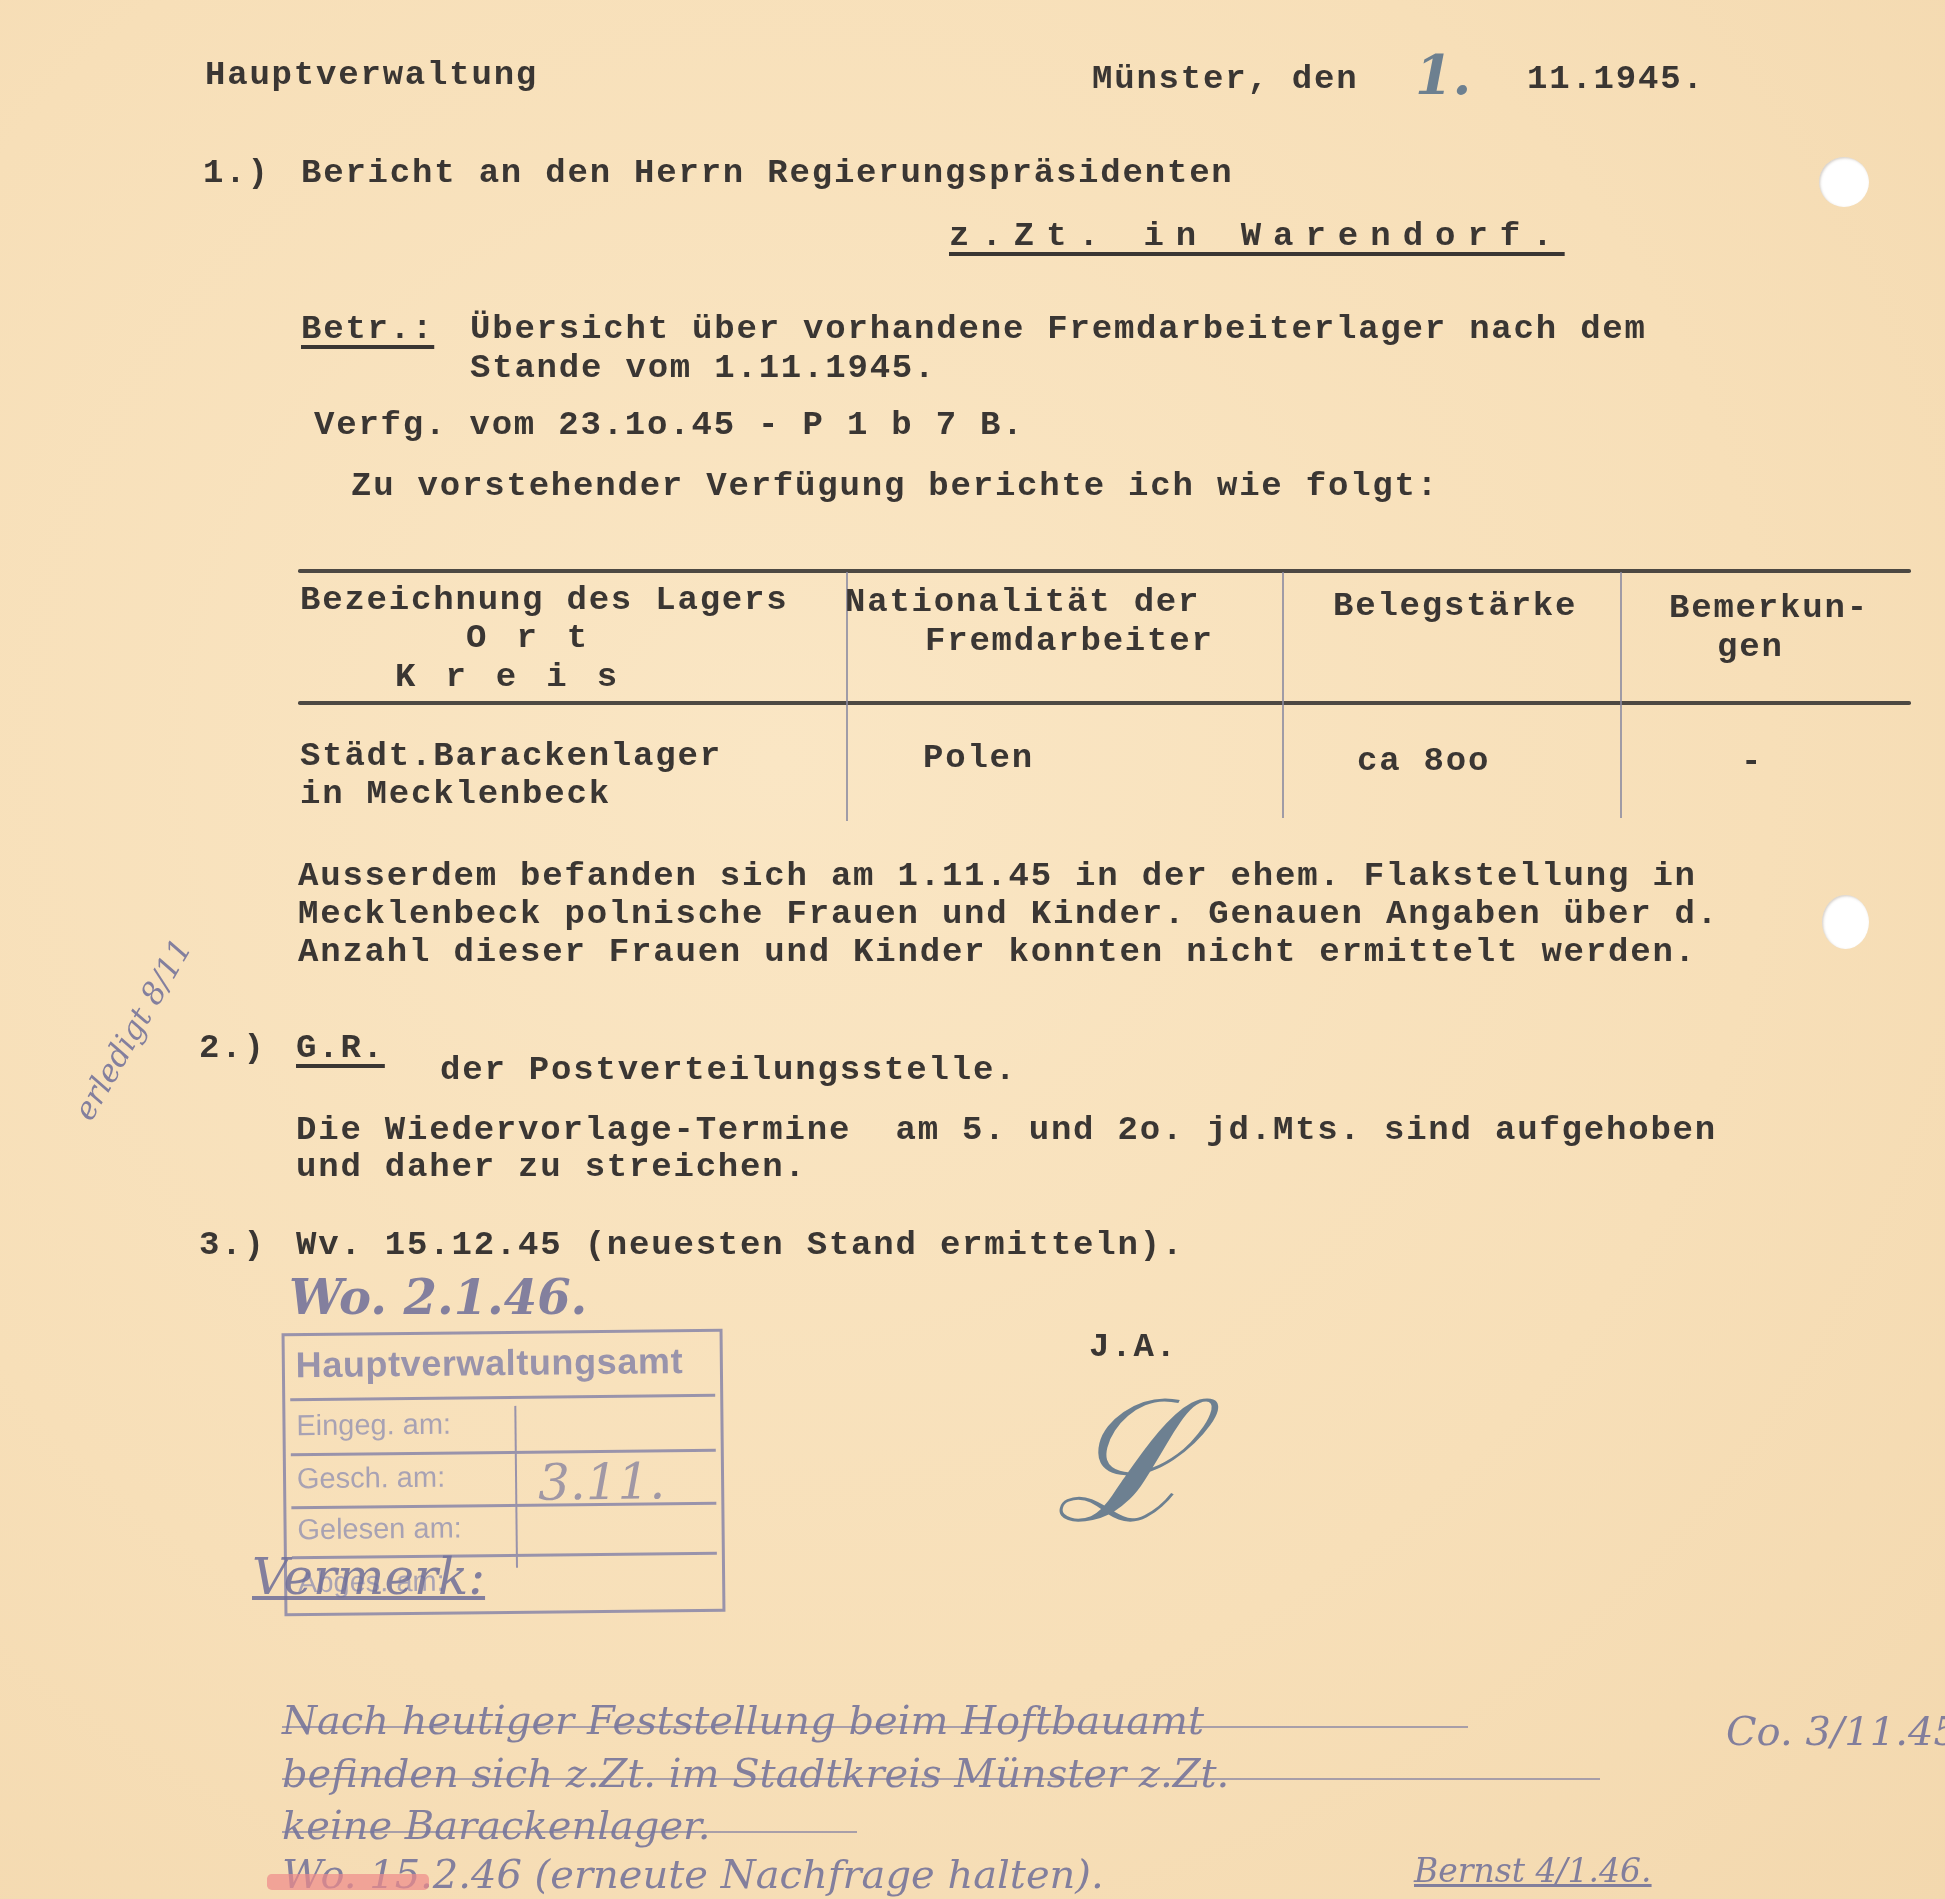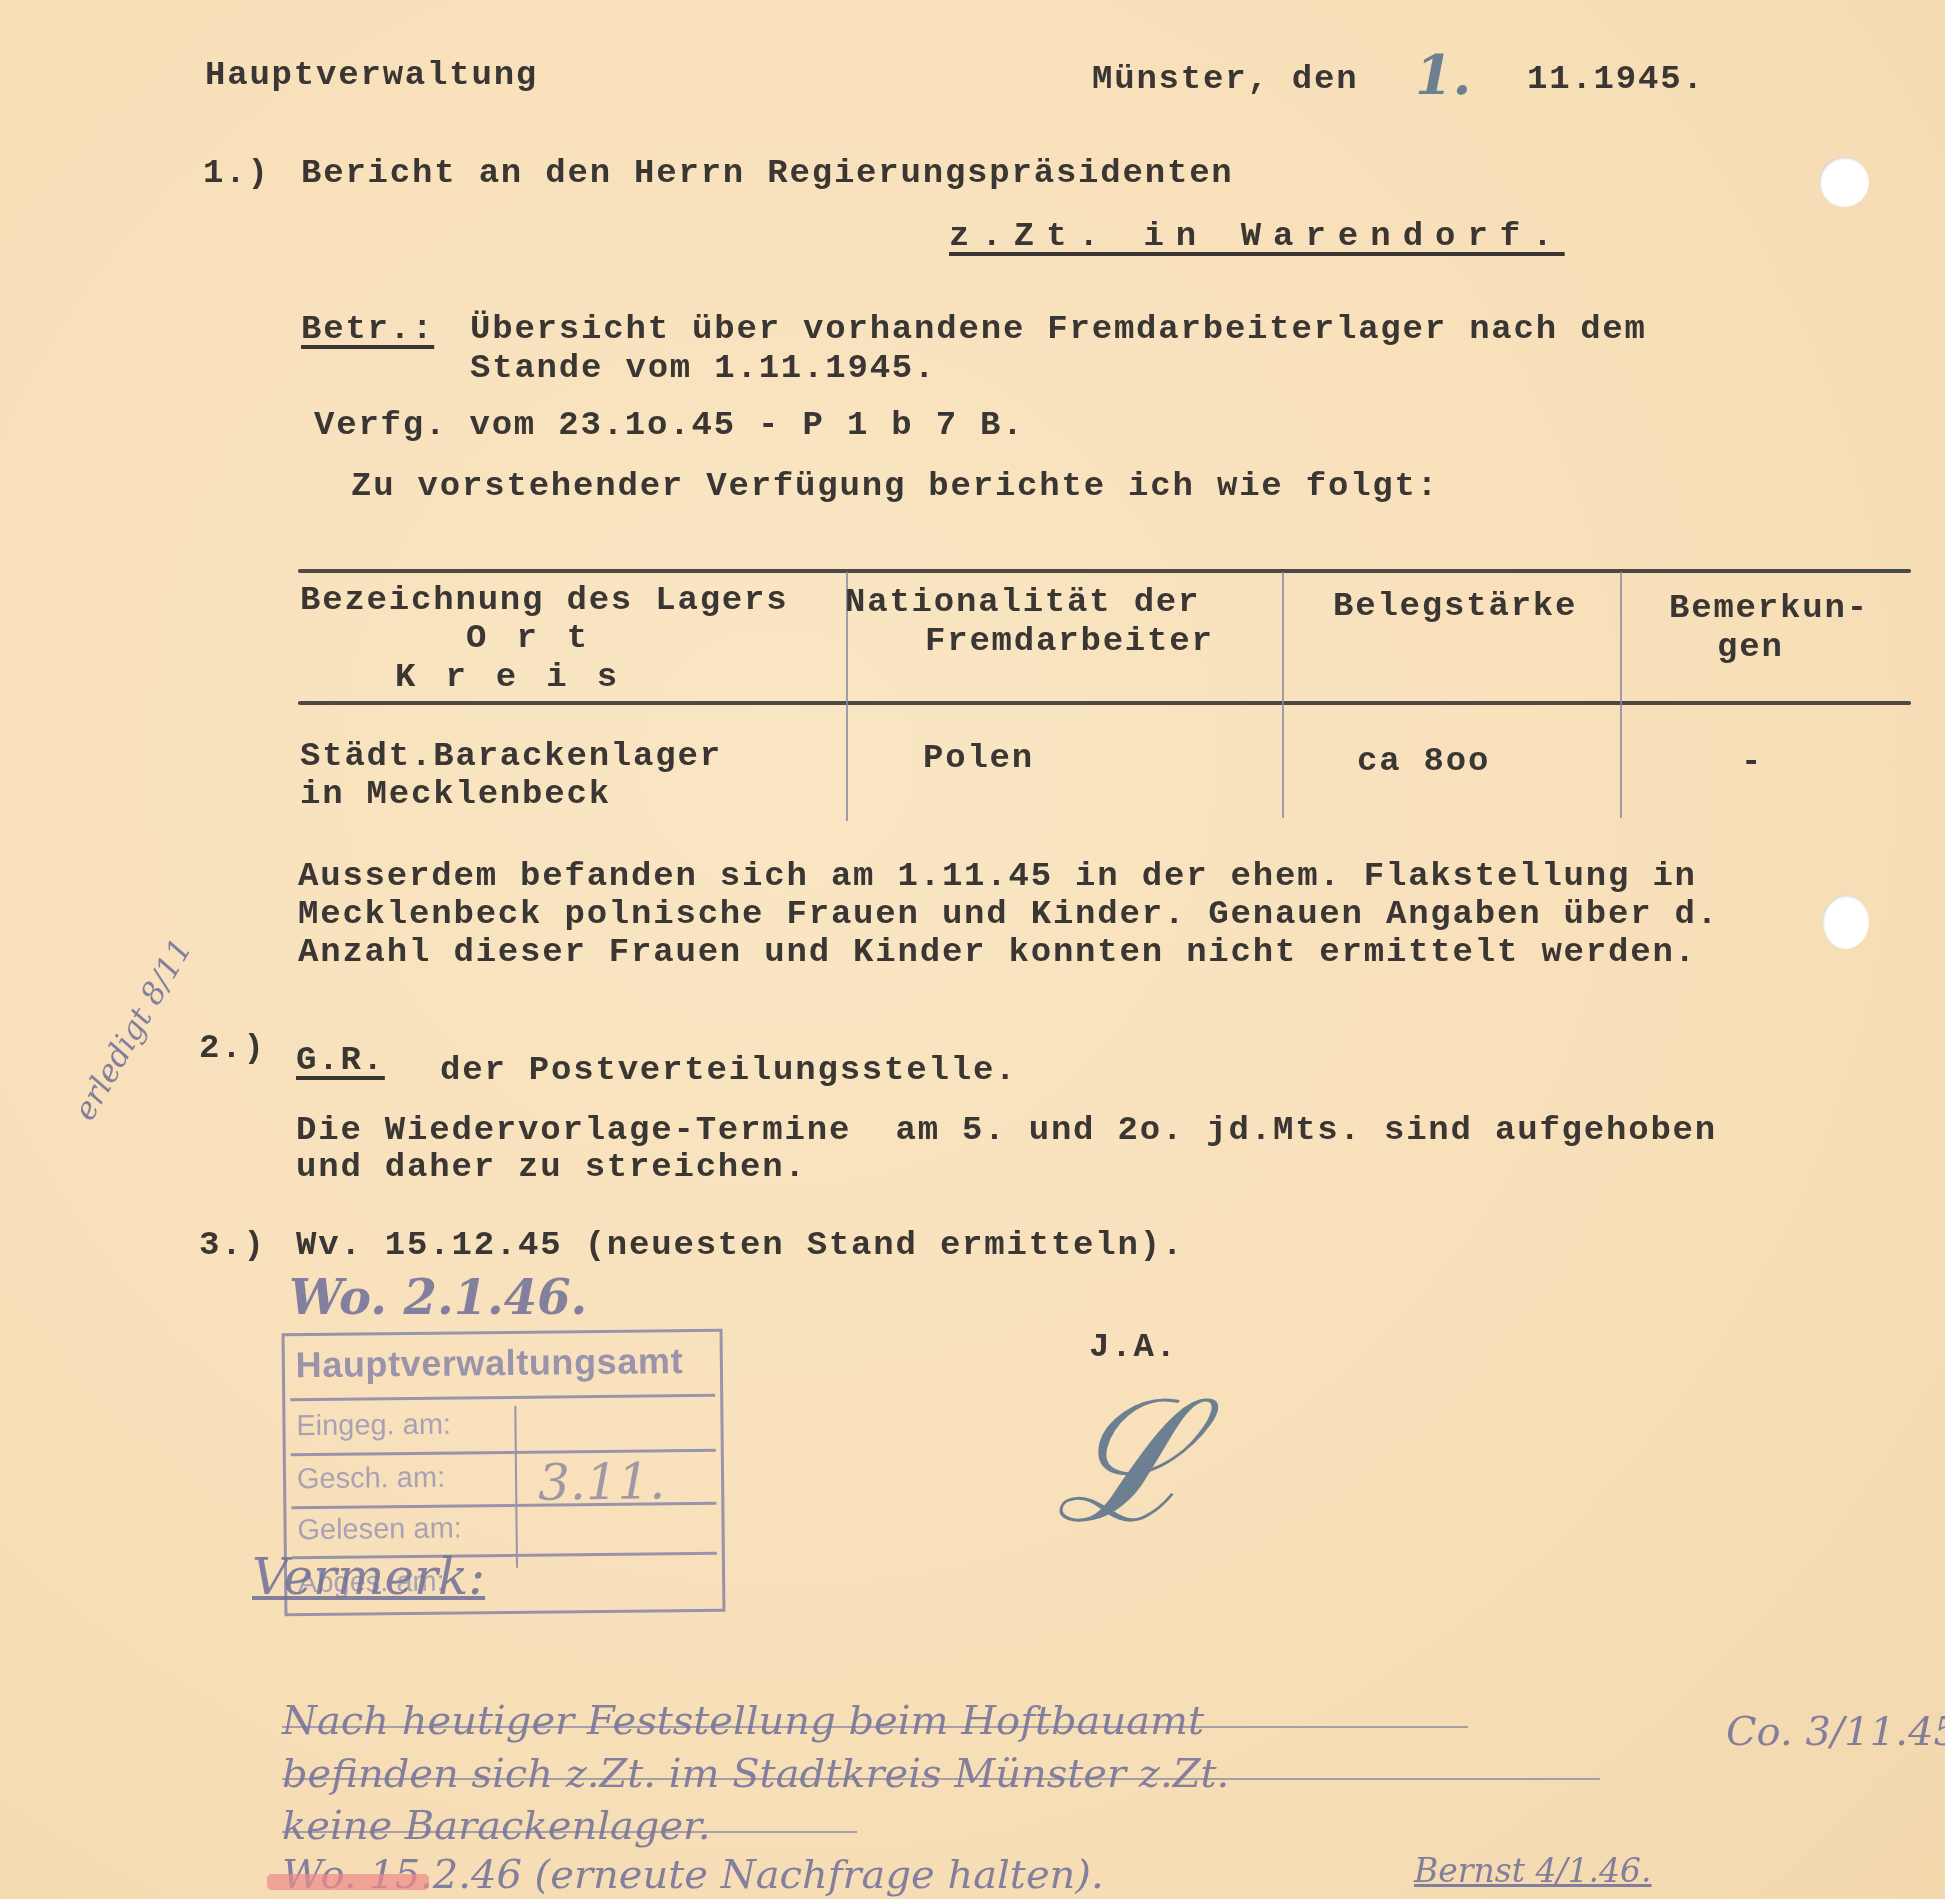--- a/index.html
+++ b/index.html
@@ -72,21 +72,21 @@
       <div class="t" style="left:1357px; top:741px;">ca 8oo</div>
       <div class="t" style="left:1741px; top:742px;">-</div>
     </div>
   </div>
 
   <div class="t" style="left:298px; top:856px;">Ausserdem befanden sich am 1.11.45 in der ehem. Flakstellung in</div>
   <div class="t" style="left:298px; top:894px;">Mecklenbeck polnische Frauen und Kinder. Genauen Angaben über d.</div>
   <div class="t" style="left:298px; top:932px;">Anzahl dieser Frauen und Kinder konnten nicht ermittelt werden.</div>
 
   <div class="t" style="left:199px; top:1028px;">2.)</div>
-  <div class="t u" style="left:296px; top:1028px;margin-top:12px;">G.R.</div>
+  <div class="t u" style="left:296px; top:1028px;">G.R.</div>
   <div class="t" style="left:440px; top:1050px;">der Postverteilungsstelle.</div>
   <div class="t" style="left:296px; top:1110px;">Die Wiedervorlage-Termine  am 5. und 2o. jd.Mts. sind aufgehoben</div>
   <div class="t" style="left:296px; top:1147px;">und daher zu streichen.</div>
   <div class="pen" style="left:66px; top:1108px; font-size:31px; transform:rotate(-60deg); transform-origin:left top; width:180px;">erledigt 8/11</div>
 
   <div class="t" style="left:199px; top:1225px;">3.)</div>
   <div class="t" style="left:296px; top:1225px;">Wv. 15.12.45 (neuesten Stand ermitteln).</div>
   <div class="pen" style="left:289px; top:1269px; font-size:48px; font-weight:bold;">Wo. 2.1.46.</div>
 
   <div class="stamp">

